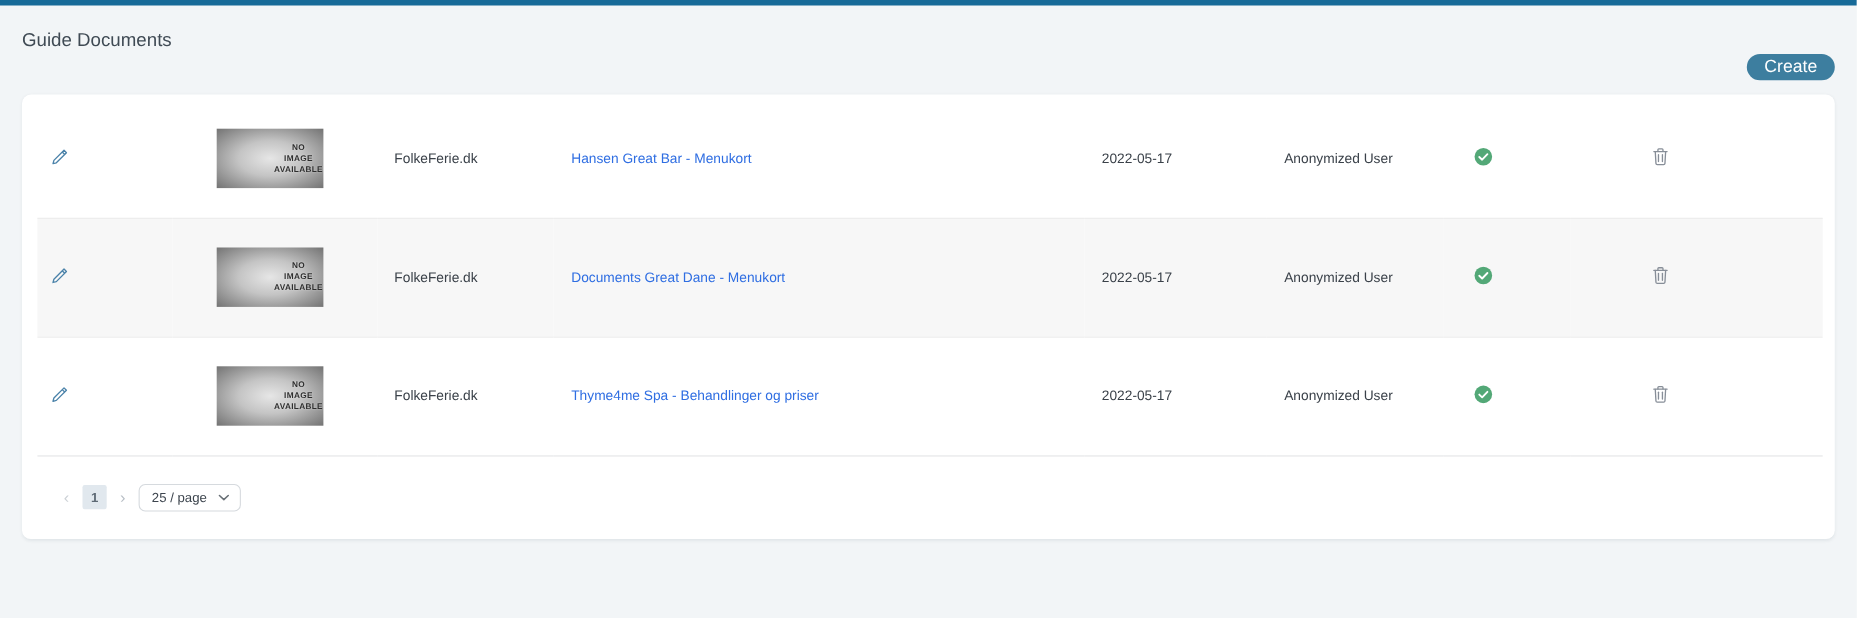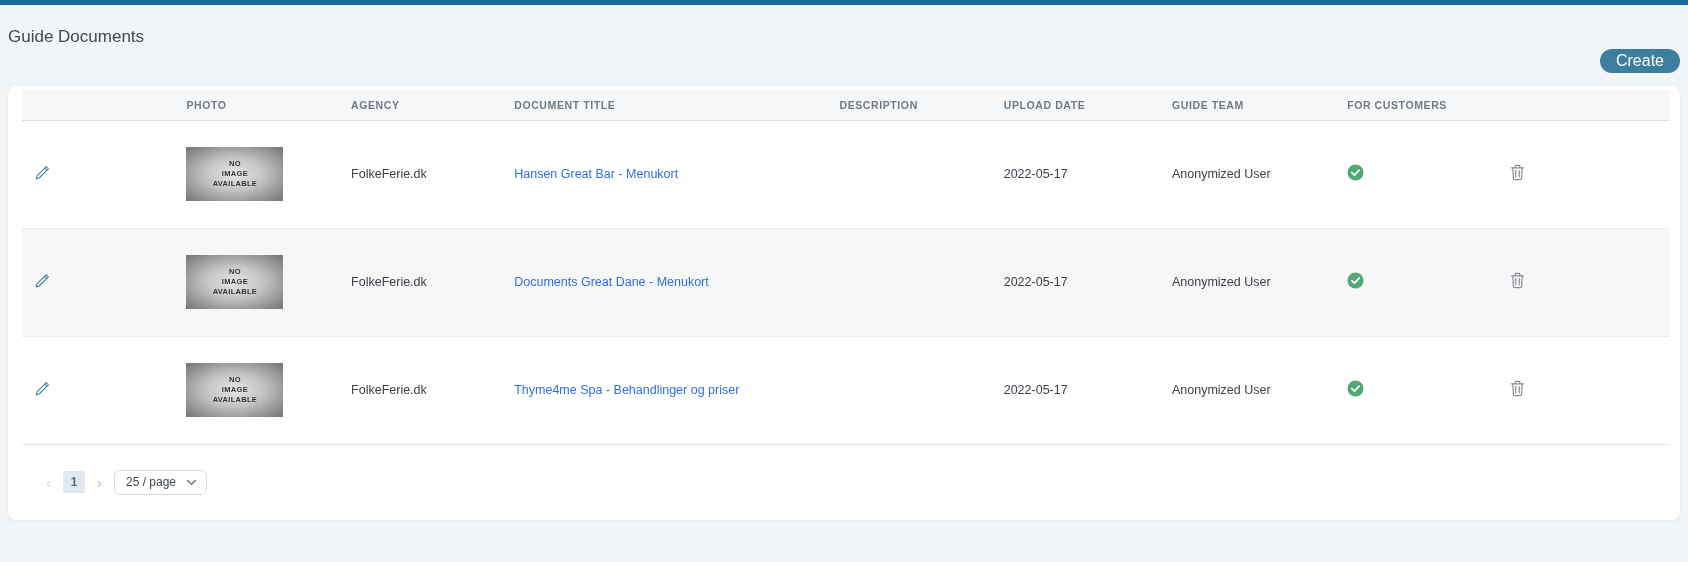--- a/index.html
+++ b/index.html
@@ -3,21 +3,21 @@
 <meta charset="utf-8">
 <style>
   * { margin:0; padding:0; box-sizing:border-box; }
   html,body { width:1688px; height:562px; overflow:hidden; }
   body {
     background:#f2f5f7;
     font-family:"Liberation Sans","DejaVu Sans",sans-serif;
     color:#3a4149;
   }
   .topbar { height:5px; background:#176a98; }
-  .content { padding:0 8px; }
+  .content { padding:0 20px; }
   .page-title {
     margin-top:22px;
     font-size:17px;
     font-weight:400;
     color:#3f4a54;
   }
   .toolbar-row {
     display:flex; justify-content:flex-end;
     margin-top:2px; margin-bottom:13px;
   }
@@ -65,21 +65,21 @@
   .col-team  { width:160px; }
   .col-cust  { width:115px; padding-left:28px; }
   .col-del   { width:228px; padding-left:72px; }
   .icon-btn {
     background:none; border:none; cursor:pointer; padding:2px;
     display:inline-flex; align-items:center; justify-content:center;
   }
   .photo-ph {
     width:97px; height:54px;
     background:radial-gradient(ellipse at center, #e6e6e6 0%, #c4c4c4 42%, #737373 100%);
-    display:flex; align-items:center; justify-content:center;
+    display:flex; align-items:center; justify-content:flex-end;
     text-align:center;
   }
   .photo-ph span {
     font-size:7.5px; font-weight:700; line-height:1.35;
     letter-spacing:.3px; color:#2e2e2e;
     white-space:pre-line;
     text-shadow:0 0 2px rgba(255,255,255,.5);
   }
   .doc-link { color:#2f6ee2; text-decoration:none; font-size:12.5px; cursor:pointer; }
   .check-wrap { display:inline-flex; }
@@ -122,31 +122,20 @@
 <div class="content">
   <div class="page-title">Guide Documents</div>
 
   <div class="toolbar-row">
     <button class="create-btn">Create</button>
   </div>
 
   <div class="card">
     <div class="tbl">
 
-      <div class="tr">
-        <div class="th col-edit"></div>
-        <div class="th col-photo">PHOTO</div>
-        <div class="th col-agency">AGENCY</div>
-        <div class="th col-title">DOCUMENT TITLE</div>
-        <div class="th col-desc">DESCRIPTION</div>
-        <div class="th col-date">UPLOAD DATE</div>
-        <div class="th col-team">GUIDE TEAM</div>
-        <div class="th col-cust">FOR CUSTOMERS</div>
-        <div class="th col-del"></div>
-      </div>
 
       <div class="tr">
         <div class="td col-edit">
           <button class="icon-btn">
             <span>
               <svg width="17" height="17" viewBox="0 0 17 17" fill="none" stroke="#4a82a9" stroke-width="1.2" stroke-linejoin="round">
                   <path d="M12.2 2.6 L14.4 4.8 L5.2 14 L2.2 14.8 L3 11.8 Z"></path>
                   <path d="M10.6 4.2 L12.8 6.4"></path>
                 </svg>
             </span>

